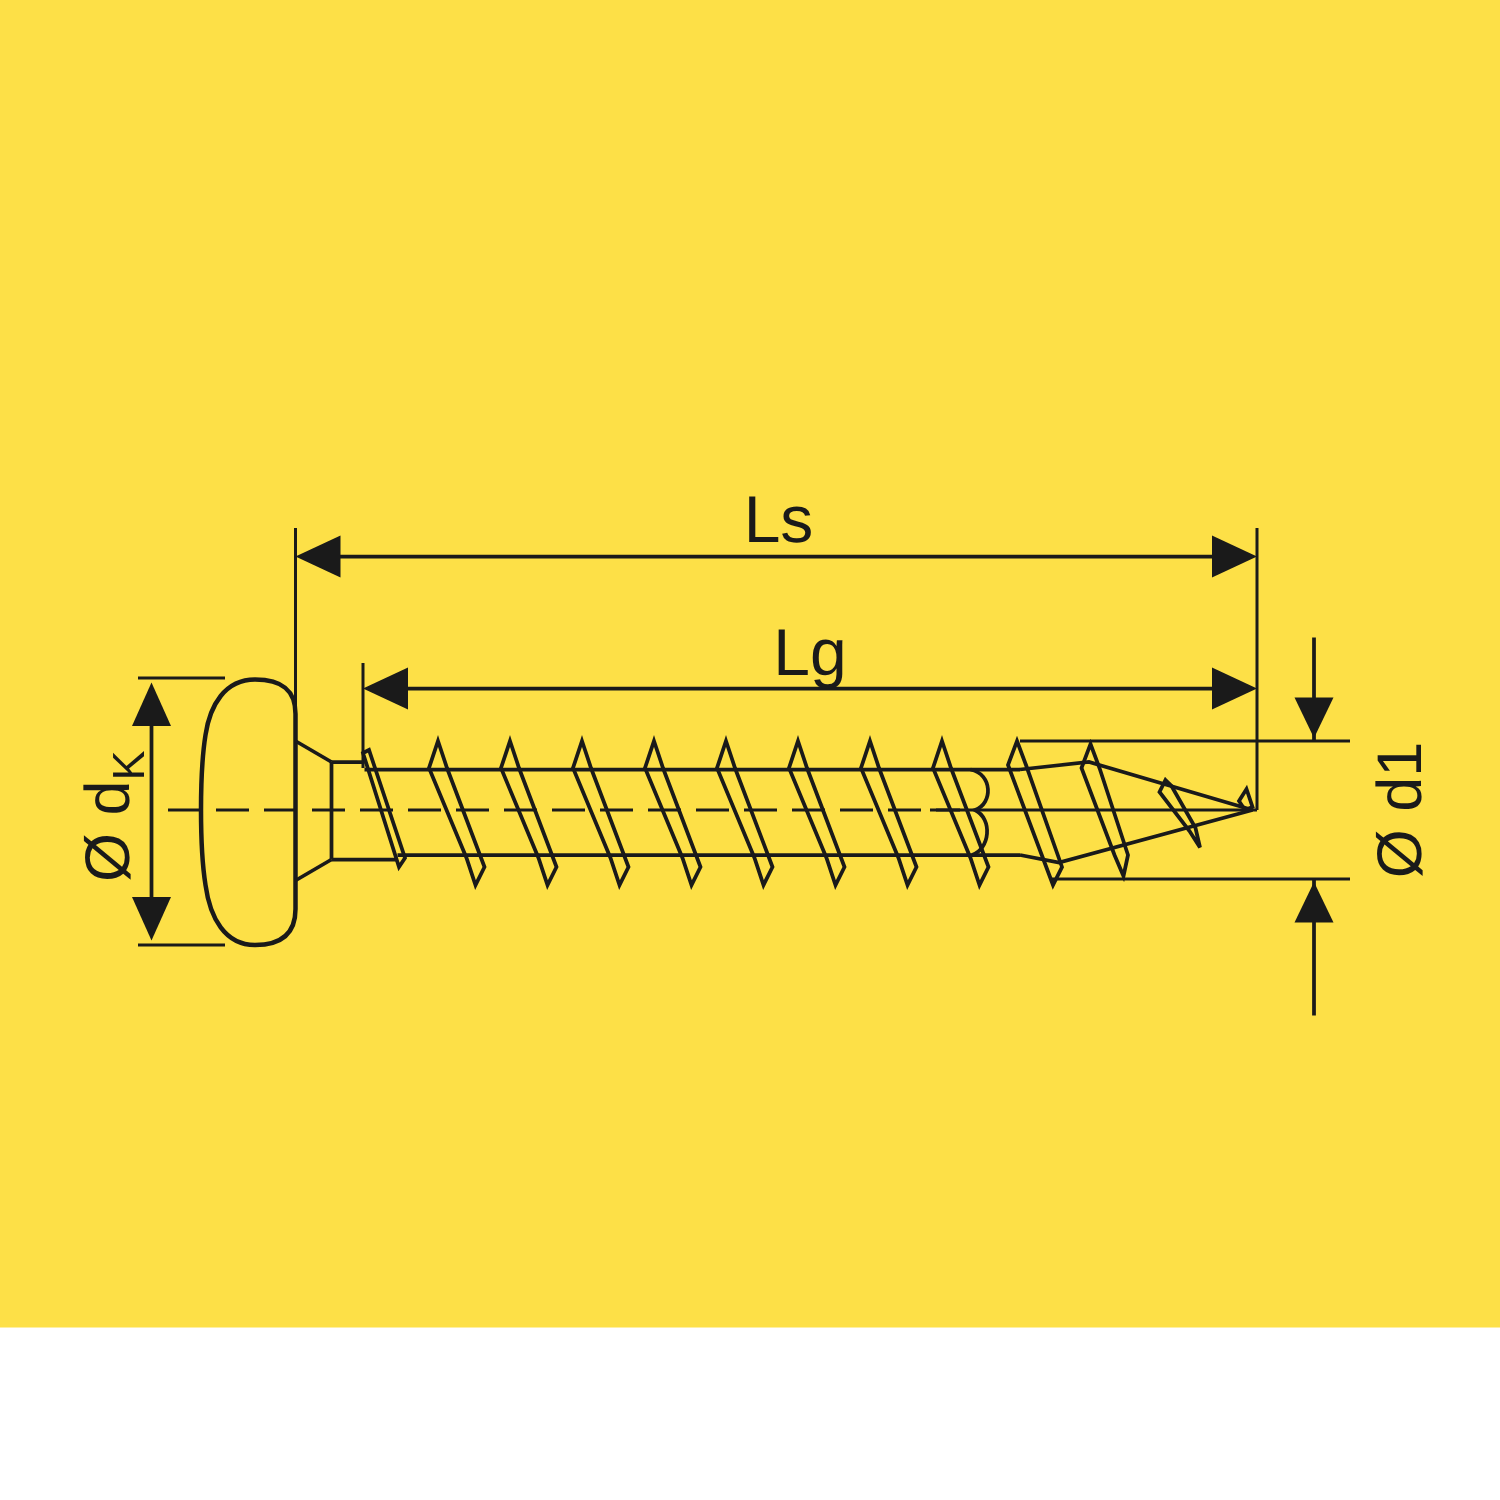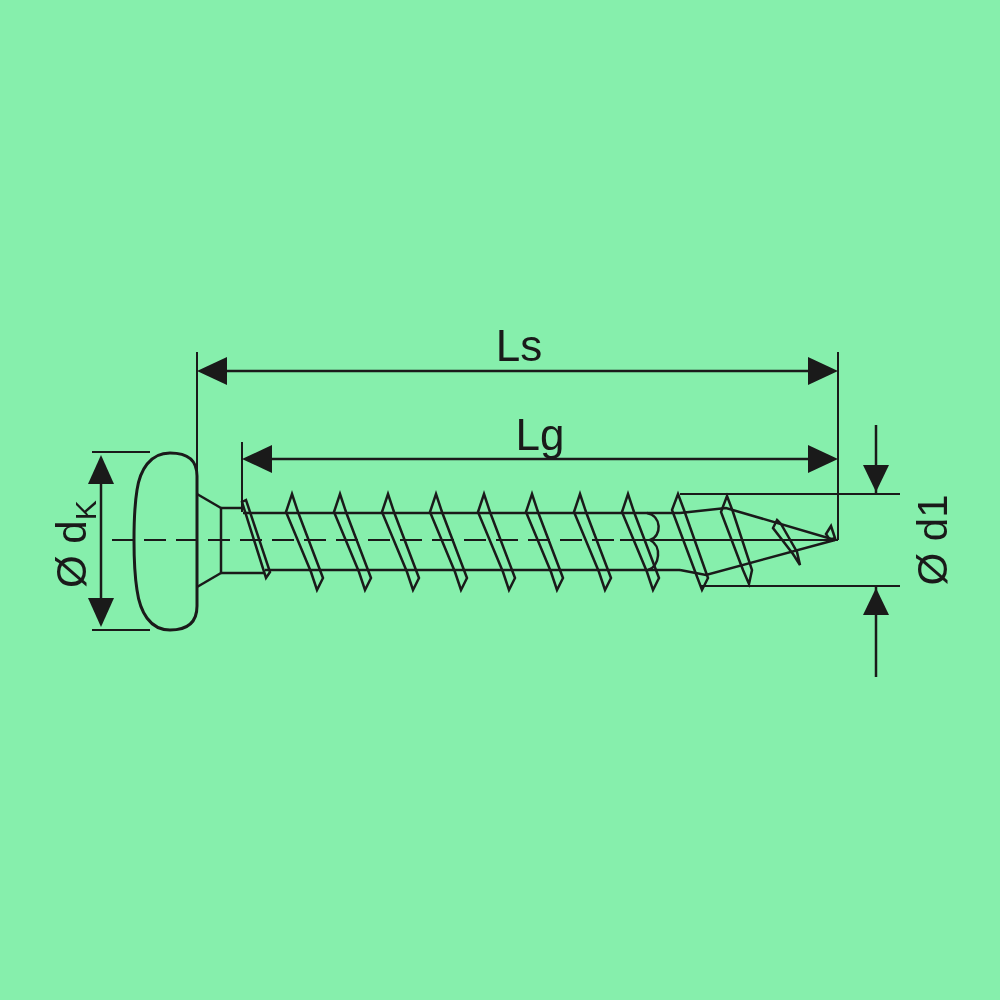--- a/index.html
+++ b/index.html
@@ -1,17 +1,17 @@
 <!DOCTYPE html>
 <html><head>
   <meta charset="utf-8">
   <style>
     html, body { margin: 0; padding: 0; background: #ffffff; }
     body { width: 1000px; height: 1000px; overflow: hidden; }
-    .canvas { position: relative; width: 1000px; height: 1000px; background: #86efac; }
+    .canvas { position: relative; width: 1000px; height: 885px; background: #fde047; }
     svg { position: absolute; left: 0; top: 0; }
     .lbl { font-family: "Liberation Sans", "DejaVu Sans", sans-serif; fill: #1a1a1a; }
     .ln { stroke: #1a1a1a; fill: none; }
   </style>
 </head>
 <body>
 
 <div class="canvas">
   <svg width="1000" height="1000" viewBox="0 0 1000 1000">
     <defs>

